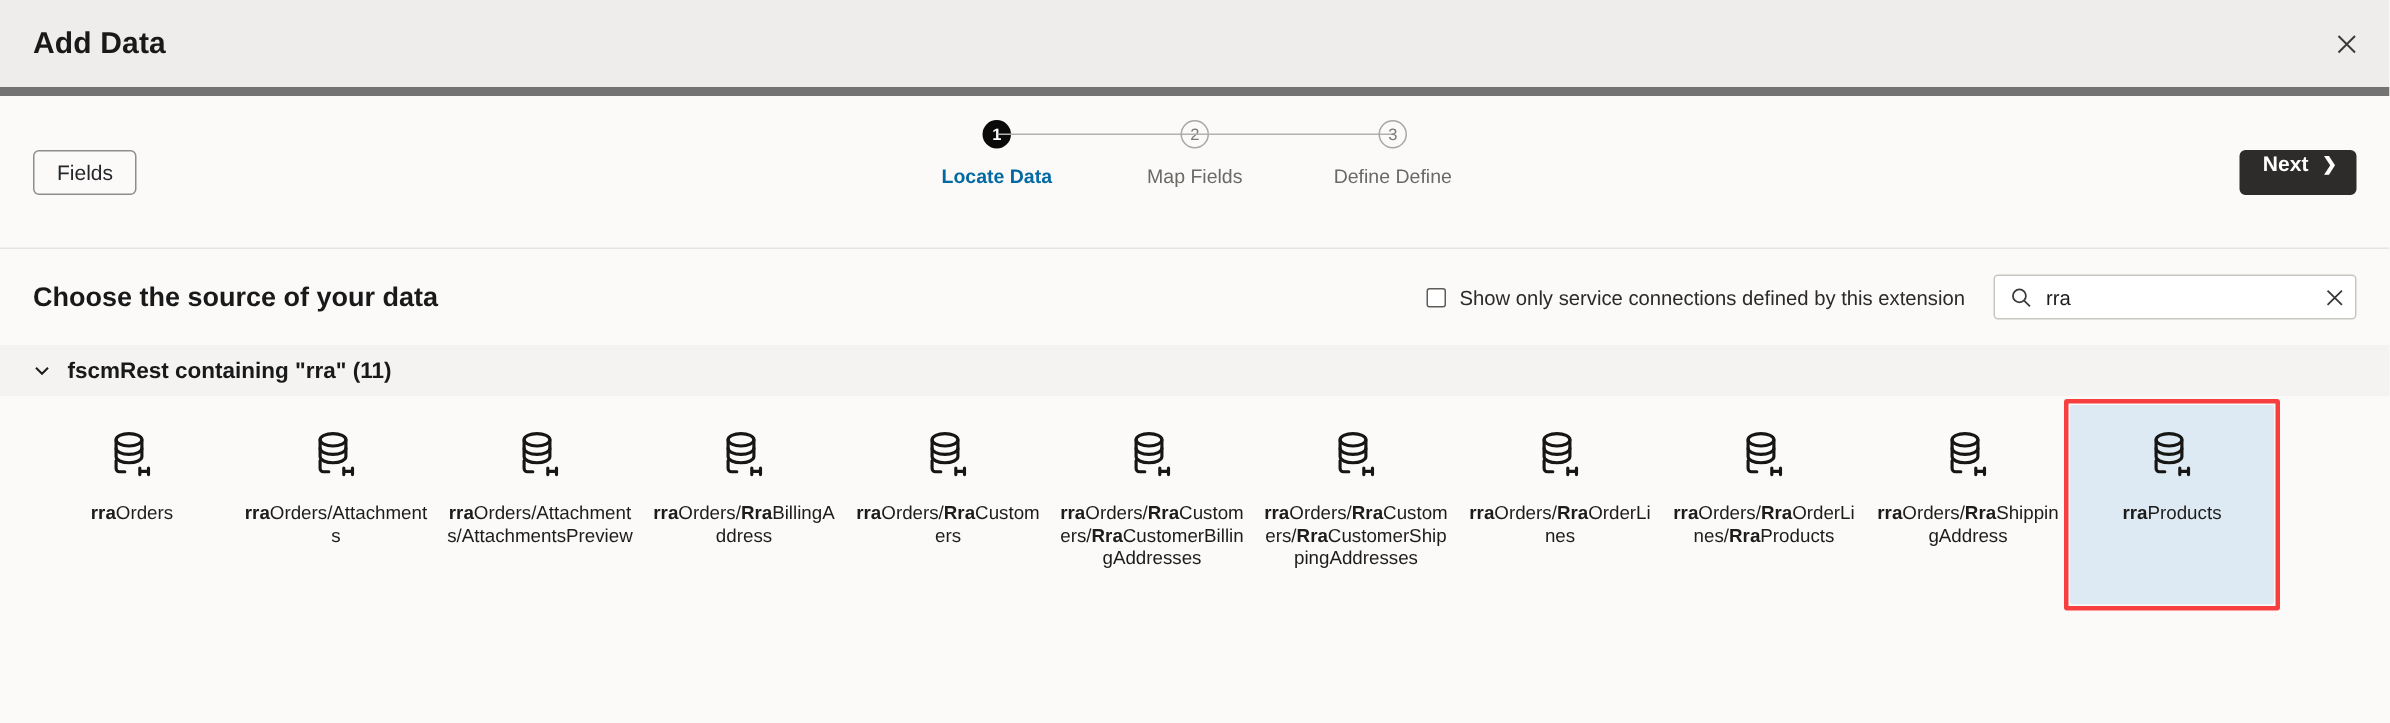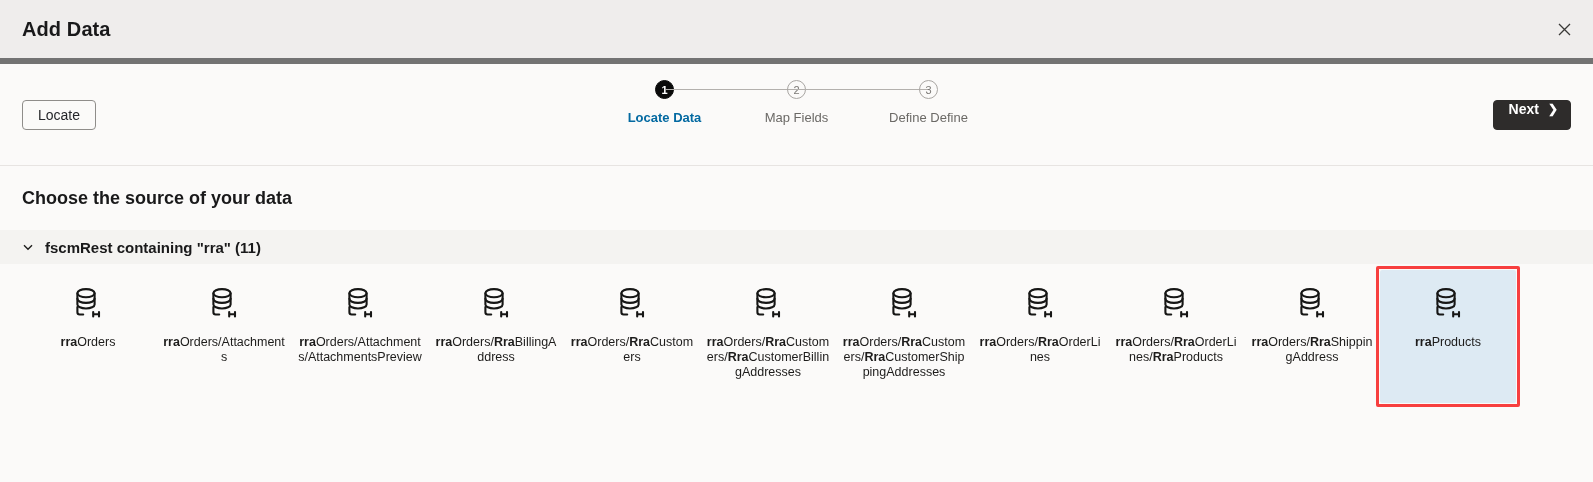--- a/index.html
+++ b/index.html
@@ -232,21 +232,21 @@
 <div class="hdr">
   <div class="hdr-title">Add Data</div>
   <div class="close-btn">
     <svg width="15" height="15" viewBox="0 0 15 15" fill="none" stroke="currentColor" stroke-width="1.3">
       <path d="M2 2 L13 13 M13 2 L2 13"></path>
     </svg>
   </div>
 </div>
 
 <div class="toolbar">
-  <button class="btn-cancel">Locate</button>
+  <button class="btn-cancel">Fields</button>
 
   <div class="stepper">
     <div class="step">
       <div class="step-dot active">1</div>
       <div class="step-label active">Locate Data</div>
     </div>
     <div class="step-line"></div>
     <div class="step">
       <div class="step-dot idle">2</div>
       <div class="step-label idle">Map Fields</div>
@@ -262,20 +262,41 @@
     <span>Next</span>
     <span class="chev">❯</span>
   </button>
 </div>
 
 <div class="content">
 
   <div class="subhead-row">
     <div class="subhead-title">Choose the source of your data</div>
 
+    <div class="subhead-right">
+      <label class="chk-wrap">
+        <span class="chk-box"></span>
+        <span class="chk-label">Show only service connections defined by this extension</span>
+      </label>
+
+      <div class="search">
+        <span class="s-icon">
+          <svg width="15" height="15" viewBox="0 0 16 16" fill="none" stroke="currentColor" stroke-width="1.25">
+            <circle cx="6.7" cy="6.7" r="4.6"></circle>
+            <path d="M10.2 10.2 L14.2 14.2"></path>
+          </svg>
+        </span>
+        <input class="s-val" type="text" value="rra" style="">
+        <span class="s-clear">
+          <svg width="13" height="13" viewBox="0 0 13 13" fill="none" stroke="currentColor" stroke-width="1.2">
+            <path d="M1.7 1.7 L11.3 11.3 M11.3 1.7 L1.7 11.3"></path>
+          </svg>
+        </span>
+      </div>
+    </div>
   </div>
 
   <div class="group-hdr">
     <span class="group-chev">
       <svg width="12" height="12" viewBox="0 0 12 12" fill="none" stroke="currentColor" stroke-width="1.35">
         <path d="M2 4.2 L6 8.2 L10 4.2"></path>
       </svg>
     </span>
     <span class="group-title">fscmRest containing "rra" (11)</span>
   </div>

